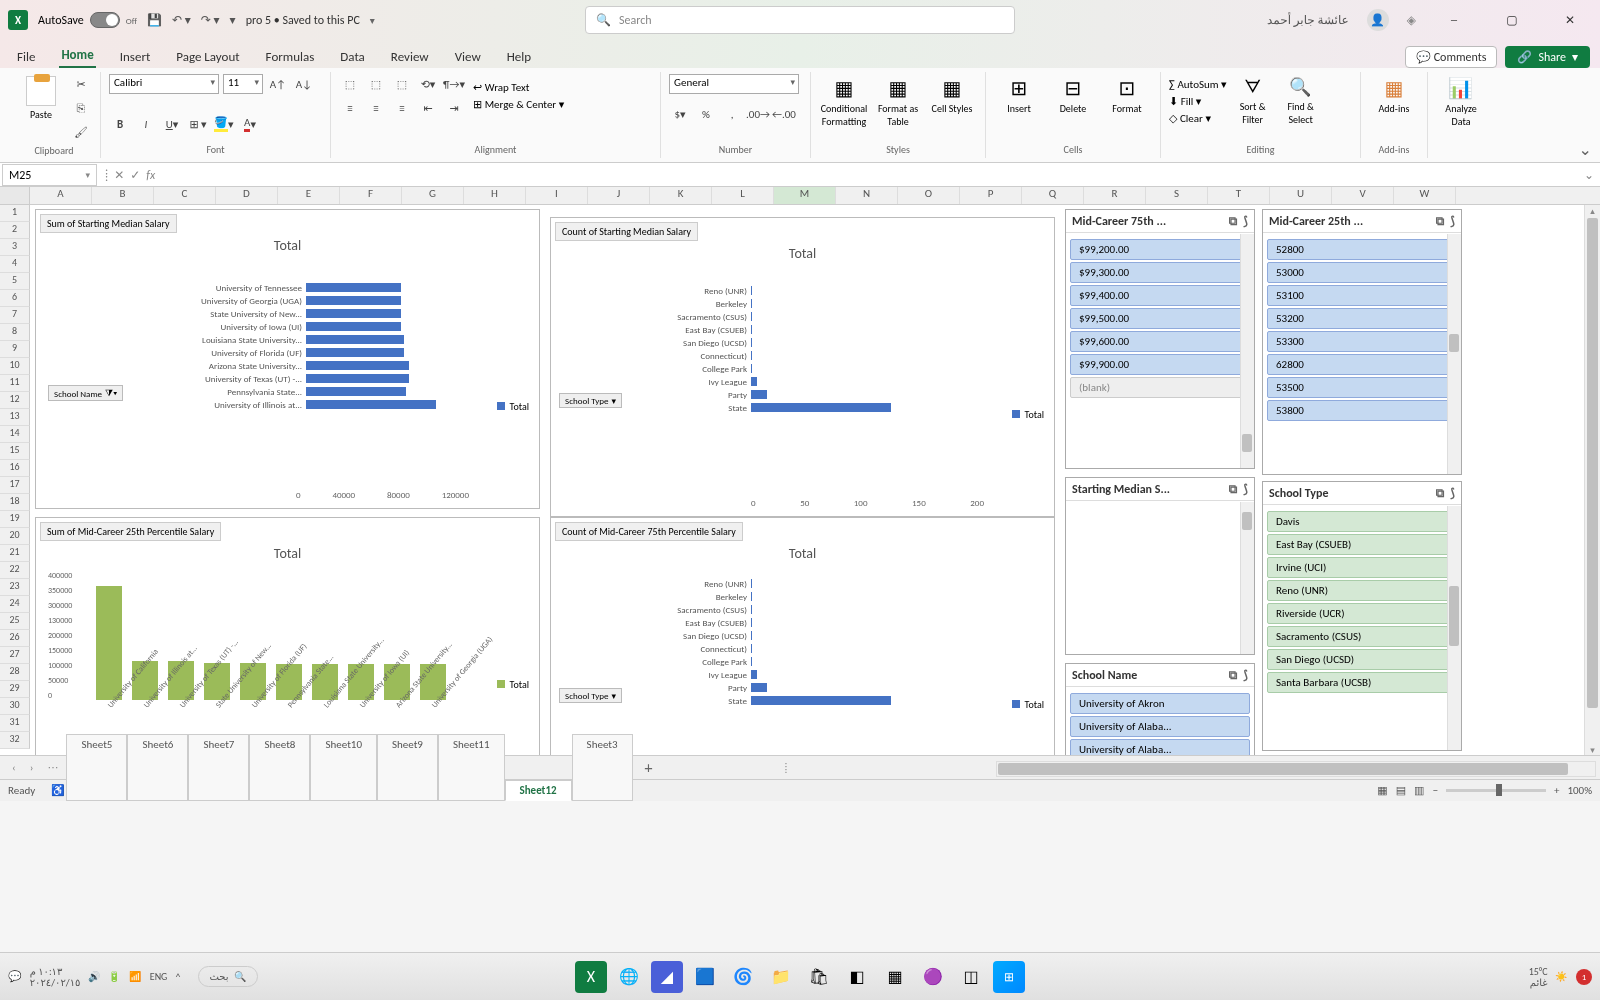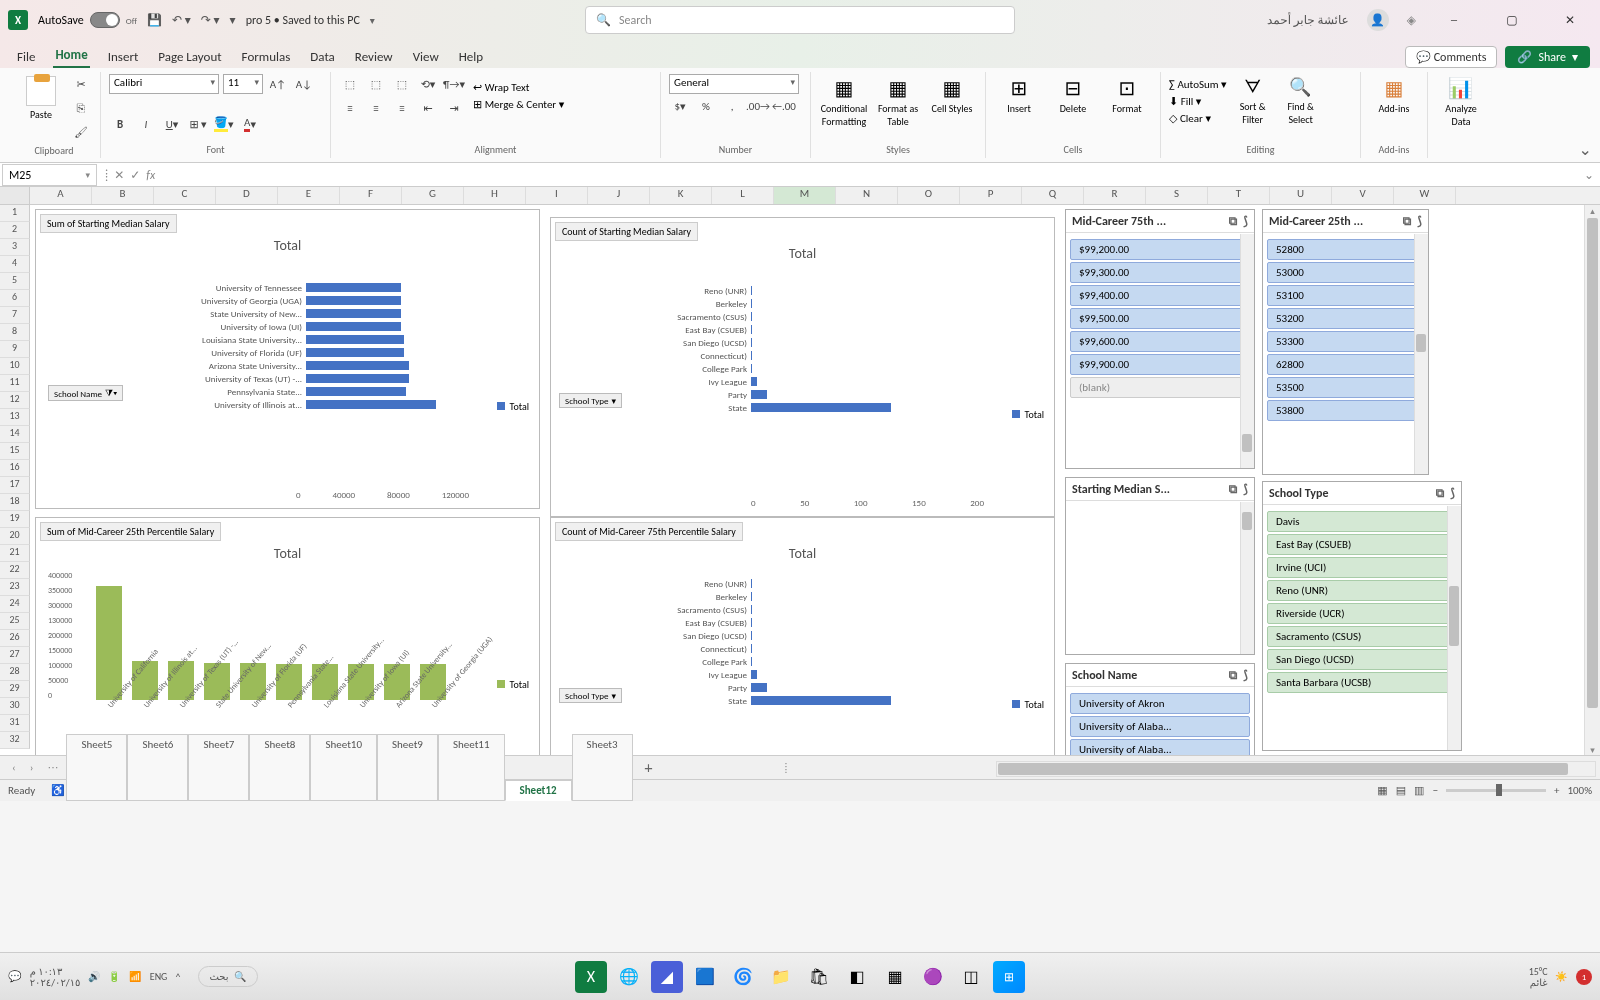--- a/index.html
+++ b/index.html
@@ -11,21 +11,21 @@
 .autosave-toggle { display: flex; align-items: center; gap: 6px; }
 .toggle-pill { width: 30px; height: 16px; border-radius: 8px; background: #888; border: 1px solid #666; position: relative; }
 .toggle-knob { width: 12px; height: 12px; border-radius: 50%; background: #fff; position: absolute; top: 1px; right: 1px; }
 .qat { display: flex; gap: 10px; align-items: center; color: #555; }
 .doc-title { color: #333; }
 .search-box { position: absolute; left: 50%; transform: translateX(-50%); width: 430px; height: 28px; background: #fff; border: 1px solid #ccc; border-radius: 4px; display: flex; align-items: center; padding: 0 10px; gap: 8px; color: #888; }
 .title-right { position: absolute; right: 10px; display: flex; align-items: center; gap: 18px; }
 .win-btn { width: 40px; height: 30px; display: flex; align-items: center; justify-content: center; color: #333; }
 
 
-.ribbon-tabs { height: 28px; background: linear-gradient(90deg,#f5e8e8,#e8f0e8,#f5e8f0); display: flex; align-items: end; padding: 0 15px; gap: 16px; font-size: 13px; color: #333; }
+.ribbon-tabs { height: 28px; background: linear-gradient(90deg,#f5e8e8,#e8f0e8,#f5e8f0); display: flex; align-items: end; padding: 0 15px; gap: 22px; font-size: 13px; color: #333; }
 .ribbon-tab { padding: 4px 2px; cursor: pointer; }
 .ribbon-tab.active { border-bottom: 2px solid #217346; color: #217346; font-weight: 600; }
 .tabs-right { position: absolute; right: 10px; display: flex; gap: 8px; align-items: center; }
 .comments-btn { border: 1px solid #bbb; border-radius: 4px; padding: 3px 10px; font-size: 12px; background: #fff; }
 .share-btn { background: #107c41; color: #fff; border-radius: 4px; padding: 4px 12px; font-size: 12px; display: flex; gap: 6px; align-items: center; }
 
 
 .ribbon { height: 95px; background: #fafafa; border-bottom: 1px solid #ccc; display: flex; padding: 4px 8px; }
 .ribbon-group { border-right: 1px solid #e0e0e0; padding: 2px 8px; display: flex; flex-direction: column; justify-content: space-between; }
 .ribbon-group-label { text-align: center; font-size: 10px; color: #666; padding-top: 2px; }
@@ -209,21 +209,21 @@
       </div>
       <div class="ribbon-col" style="font-size:11px">
         <div>↩ <span>Wrap Text</span></div>
         <div>⊞ <span>Merge &amp; Center</span> ▾</div>
       </div>
     </div>
     <div class="ribbon-group-label">Alignment</div>
   </div>
 
   <div class="ribbon-group" style="width:150px">
-    <div class="ribbon-col" style="gap:2px">
+    <div class="ribbon-col" style="gap:10px">
       <div class="combo" style="width:130px">General</div>
       <div class="ribbon-row">
         <div class="small-btn">$▾</div>
         <div class="small-btn">%</div>
         <div class="small-btn">,</div>
         <div class="small-btn">.00→</div>
         <div class="small-btn">←.00</div>
       </div>
     </div>
     <div class="ribbon-group-label">Number</div>
@@ -598,21 +598,21 @@
           <div class="slicer-item">$99,500.00</div>
           <div class="slicer-item">$99,600.00</div>
           <div class="slicer-item">$99,900.00</div>
           <div class="slicer-item grey">(blank)</div>
         </div>
       <div class="slicer-scroll">
           <div class="slicer-thumb" style="height:18px;margin-top:200px"></div>
         </div>
     </div>
 
-    <div class="slicer" style="left:1232px;top:4px;width:167px;height:266px">
+    <div class="slicer" style="left:1232px;top:4px;width:200px;height:266px">
       <div class="slicer-head">
           <span>Mid-Career 25th ...</span>
           <div class="slicer-icons">
             <span>⧉</span>
             <span>⟆</span>
           </div>
         </div>
       <div class="slicer-body" id="s2">
           <div class="slicer-item">52800</div>
           <div class="slicer-item">53000</div>

